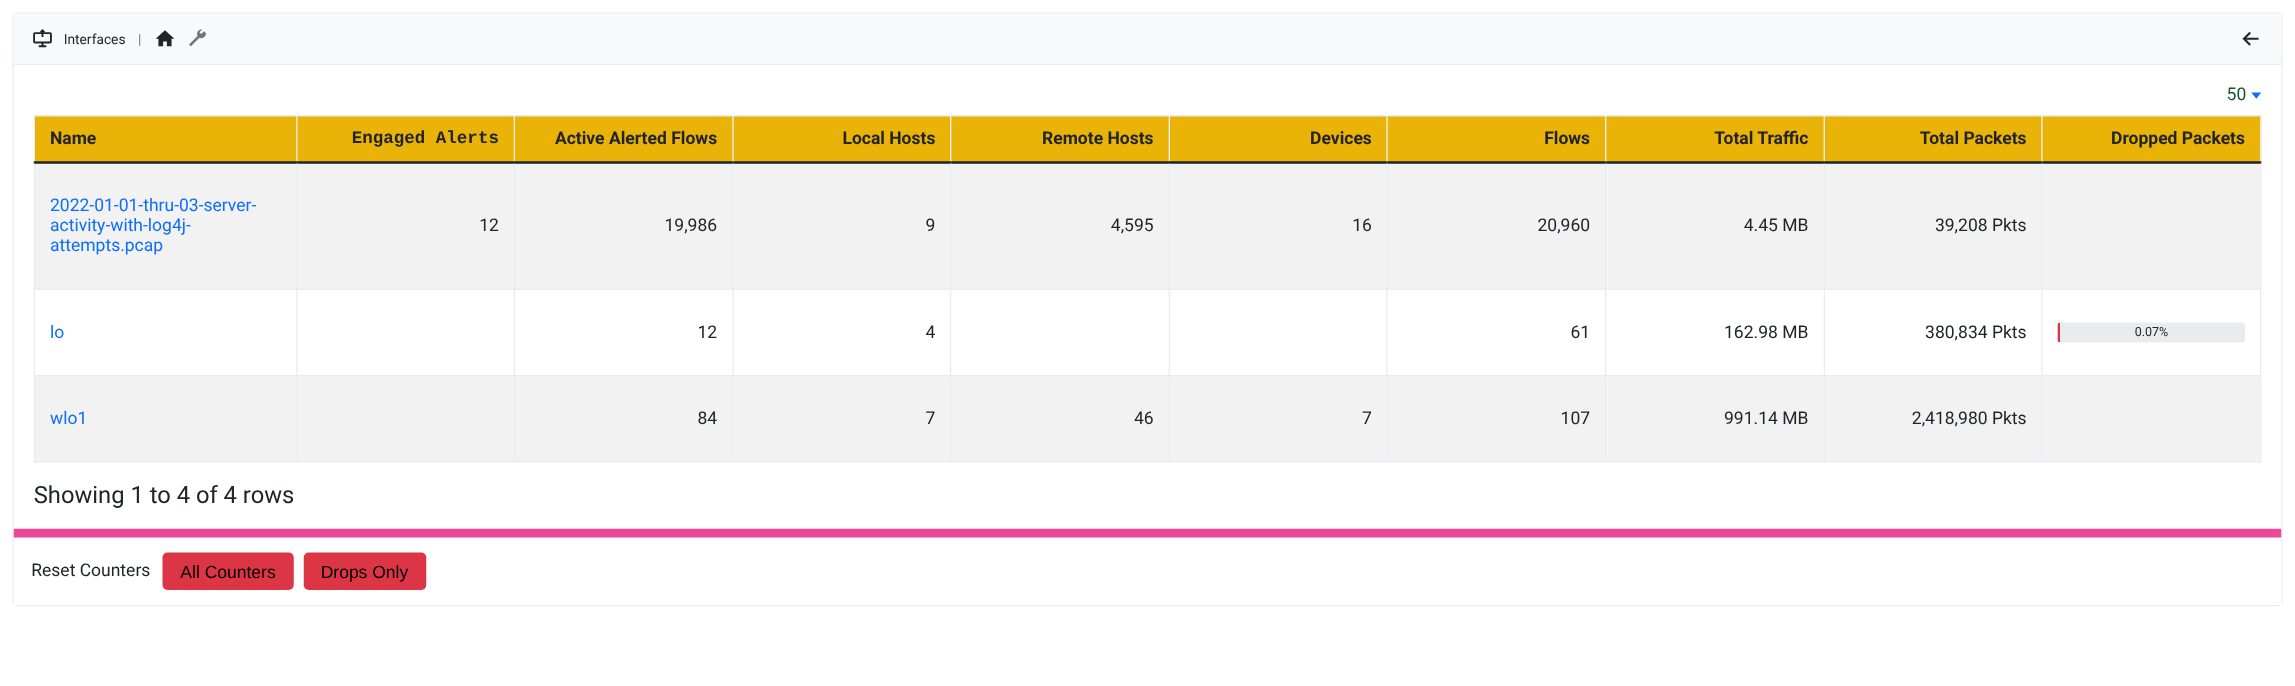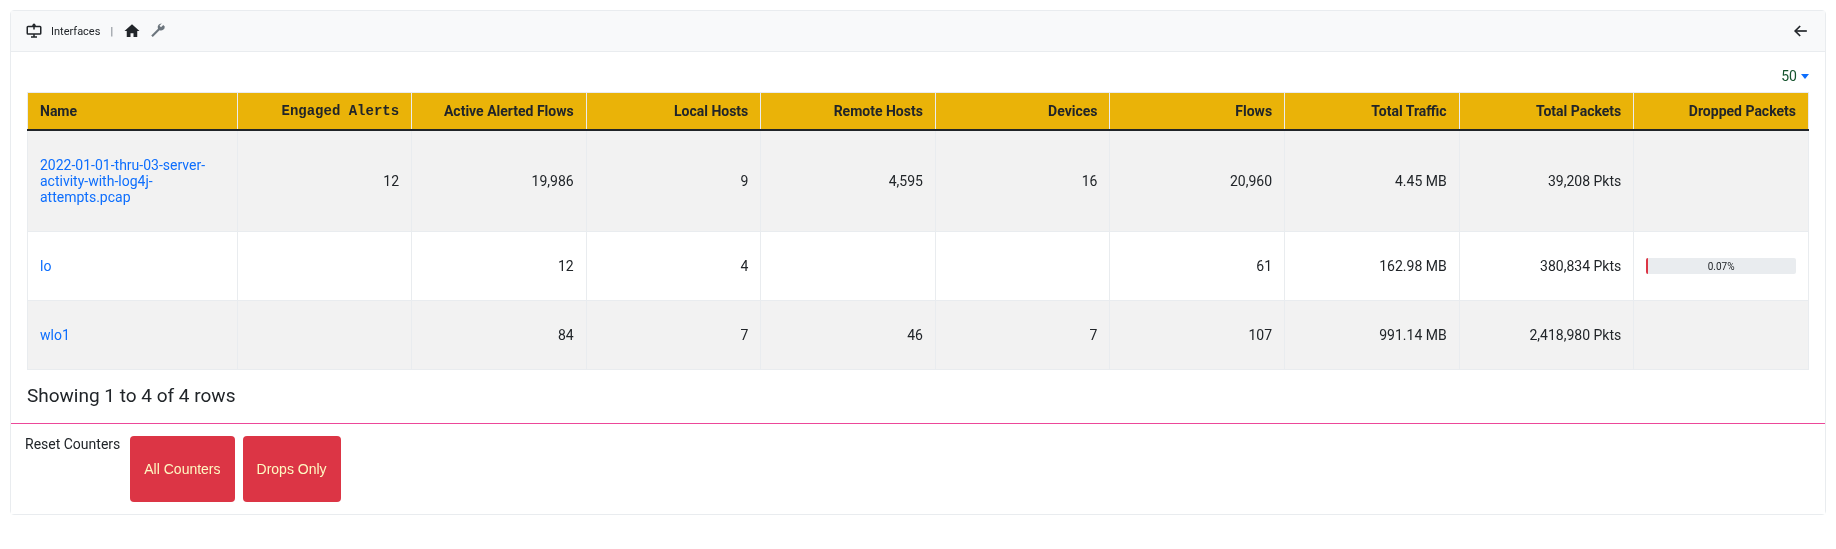--- a/index.html
+++ b/index.html
@@ -90,34 +90,35 @@
     position: absolute;
     left: 0; right: 0; top: 0; bottom: 0;
     display: flex;
     align-items: center;
     justify-content: center;
     font-size: 10px;
     color: #212529;
   }
   .footer-info { margin-top: 14px; font-size: 19px; }
   .card-footer {
-    border-top: 1px solid #ec4899;
+    border-top: 7px solid #ec4899;
     background: #fff;
     padding: 12px 14px;
     display: flex;
+    align-items: center;
     gap: 8px;
   }
   .btn {
     display: inline-block;
-    padding: 25px 14px;
+    padding: 7px 14px;
     border-radius: 4px;
     border: none;
     cursor: pointer;
     font-size: 14px;
-    color: #fef9c3;
+    color: #000000;
     background: #dc3545;
   }
   .reset-label { margin-right: 2px; }
   .col-engaged { width: 150px; font-family: Liberation Mono, monospace; }
   .col-aaf { width: 150px; }
   .col-lh { width: 150px; margin-top: 47px; }
   .col-rh { width: 150px; }
   .col-dev { width: 150px; }
   .col-flows { width: 150px; }
   .col-tt { width: 150px; }

